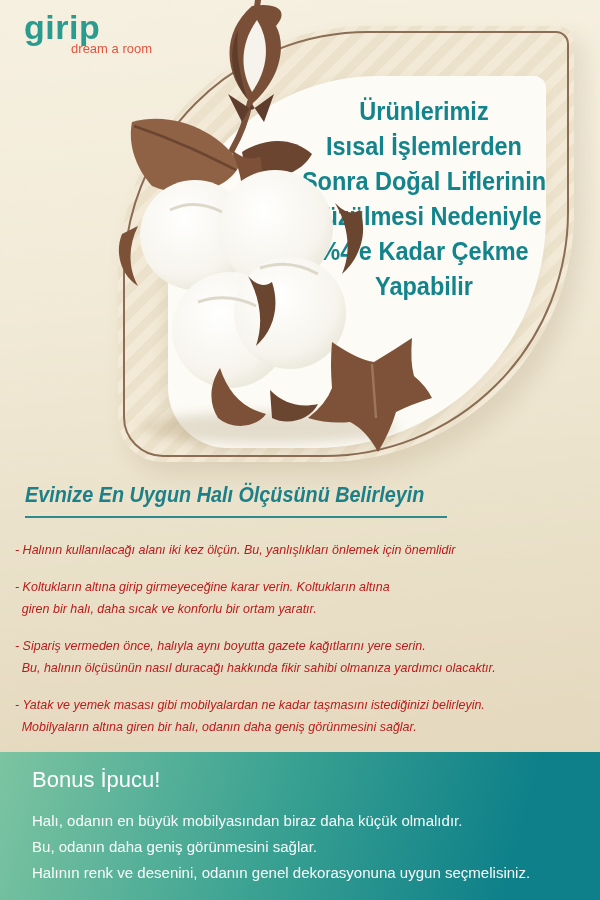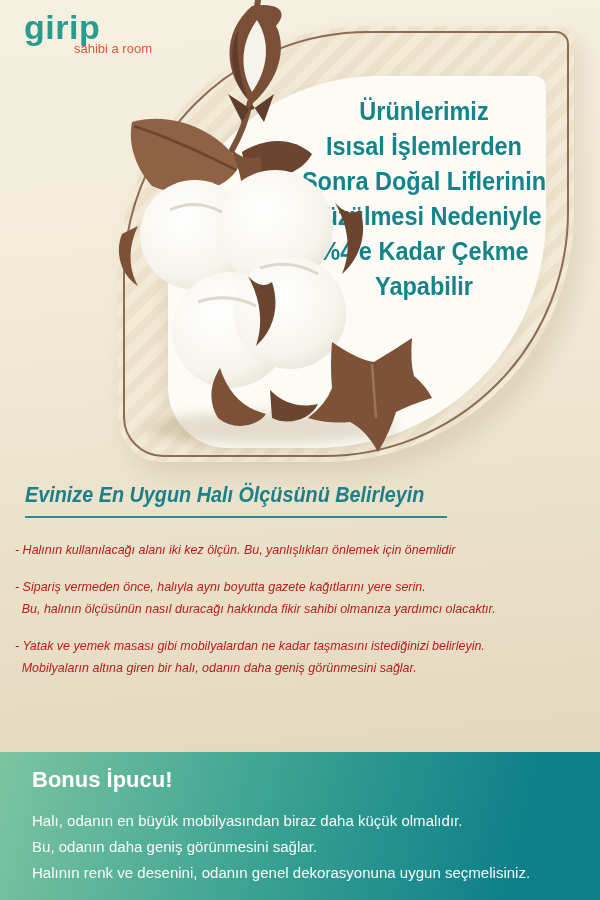--- a/index.html
+++ b/index.html
@@ -52,21 +52,21 @@
   .tips{margin:21px 0 0 15px;color:#b91c1c;font-size:13px;line-height:22px;}
   .tip{margin-bottom:15px;}
   .tip div{white-space:nowrap;transform:scaleX(.96);transform-origin:left center;}
   .tip .cont{padding-left:7px;}
   
   .bonus{
     position:absolute;left:0;top:752px;width:600px;height:148px;
     background:linear-gradient(105deg,#7cc4a1 0%,#3ba292 45%,#0e8089 85%);
     box-sizing:border-box;padding:15px 0 0 32px;color:#ffffff;
   }
-  .bonus-title{font-size:22px;font-weight:bold;margin-bottom:15px;}
+  .bonus-title{font-size:22px;font-weight:normal;margin-bottom:15px;}
   .bonus-line{
     font-size:15.5px;line-height:26px;color:rgba(255,255,255,.96);
     white-space:nowrap;transform:scaleX(.97);transform-origin:left center;
   }
 </style>
 </head>
 <body>
 
 <div class="top">
 
@@ -140,31 +140,35 @@
     </g>
 
     <path fill="#7d5238" d="M252 342 Q278 360 294 362 Q314 350 332 338 Q330 362 334 376 Q346 386 352 398
          Q332 404 316 412 Q310 432 298 452 Q286 430 270 422 Q248 424 228 418
          Q246 404 252 388 Q250 364 252 342 Z"></path>
     <path d="M292 364 L296 418" stroke="#9c7657" stroke-width="2.5" fill="none"></path>
   </svg>
 
   <div class="logo">
     <div class="logo-name">girip</div>
-    <div class="logo-tagline">sahibi a room</div>
+    <div class="logo-tagline">dream a room</div>
   </div>
 </div>
 
 <div class="guide">
   <div class="guide-heading">Evinize En Uygun Halı Ölçüsünü Belirleyin</div>
   <div class="guide-underline"></div>
 
   <div class="tips">
     <div class="tip">
       <div>- Halının kullanılacağı alanı iki kez ölçün. Bu, yanlışlıkları önlemek için önemlidir</div>
+    </div>
+    <div class="tip">
+      <div>- Koltukların altına girip girmeyeceğine karar verin. Koltukların altına</div>
+      <div class="cont">giren bir halı, daha sıcak ve konforlu bir ortam yaratır.</div>
     </div>
     <div class="tip">
       <div>- Sipariş vermeden önce, halıyla aynı boyutta gazete kağıtlarını yere serin.</div>
       <div class="cont">Bu, halının ölçüsünün nasıl duracağı hakkında fikir sahibi olmanıza yardımcı olacaktır.</div>
     </div>
     <div class="tip">
       <div>- Yatak ve yemek masası gibi mobilyalardan ne kadar taşmasını istediğinizi belirleyin.</div>
       <div class="cont">Mobilyaların altına giren bir halı, odanın daha geniş görünmesini sağlar.</div>
     </div>
   </div>

